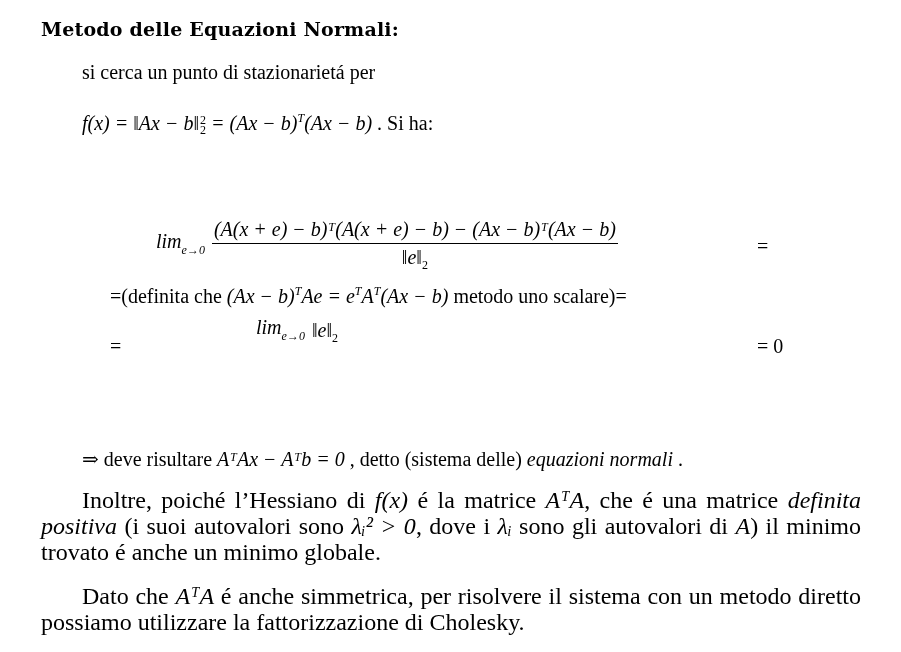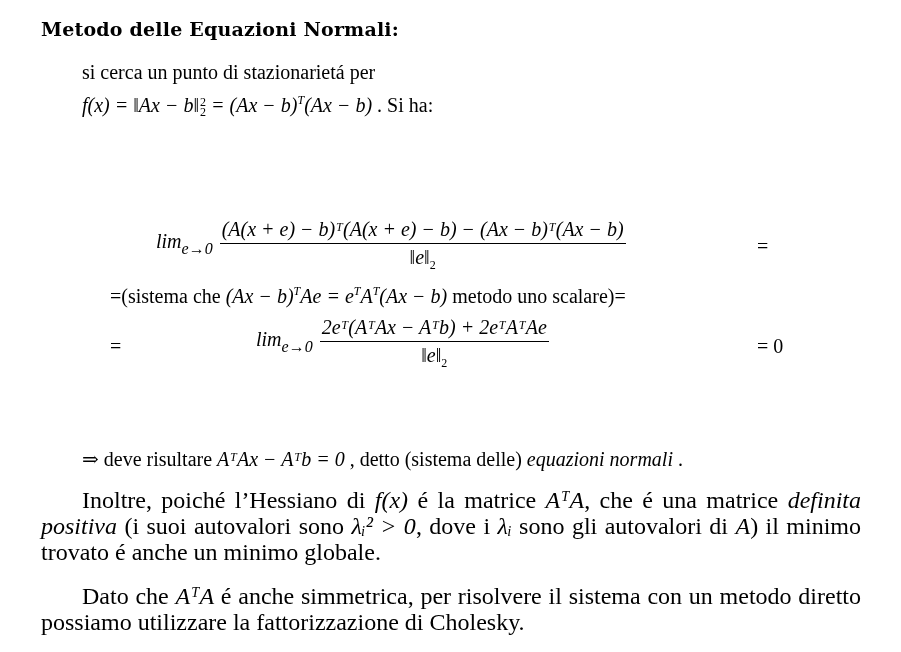--- a/index.html
+++ b/index.html
@@ -10,55 +10,54 @@
     font-size: 19px;
   }
   .abs { position: absolute; white-space: nowrap; }
   .title { font-weight: bold; font-size: 19px; letter-spacing: 0.2px; text-align: center; }
   .m { font-style: italic; font-family: "Liberation Serif", "DejaVu Serif", serif; }
   .txt { font-family: "Liberation Serif", "DejaVu Serif", serif; font-size: 20px; }
   sup, sub { font-size: 12px; line-height: 0; }
   .frac { display: inline-block; vertical-align: middle; text-align: center; }
   .frac .num { display: block; padding: 0 2px 2px 2px; border-bottom: 1.6px solid #000; }
   .frac .den { display: block; padding-top: 2px; }
-  .limsub { font-size: 16px; vertical-align: -6px; font-style: italic; }
+  .limsub { font-size: 12px; vertical-align: -6px; font-style: italic; }
   .para { font-family: "Liberation Serif", "DejaVu Serif", serif; font-size: 24px; line-height: 26px; text-align: justify; }
   em { font-style: italic; }
 </style>
 </head>
 <body>
 
 <div>
 
   <div class="abs title" style="left:41px; top:18px;">Metodo delle Equazioni Normali:</div>
 
   <div class="abs txt" style="left:82px; top:61px;">si cerca un punto di stazionarietá per</div>
 
-  <div class="abs txt" style="left:82px; top:94px;">
+  <div class="abs txt" style="left:82px; top:112px;">
     <span class="m">f(x) = </span><span class="m">‖Ax − b‖</span><span style="display:inline-block; vertical-align:middle; line-height:10px; font-size:12px; margin-left:1px;"><span style="display:block;">2</span><span style="display:block;">2</span></span><span class="m"> = (Ax − b)</span><sup class="m">T</sup><span class="m">(Ax − b)</span><span> . Si ha:</span>
   </div>
 
   <div class="abs txt" style="left:156px; top:218px;">
     <span class="m">lim</span><span class="limsub">e→0</span>
     <span class="frac" style="margin-left:2px;">
       <span class="num m">(A(x + e) − b)ᵀ(A(x + e) − b) − (Ax − b)ᵀ(Ax − b)</span>
       <span class="den"><span class="m">‖e‖</span><sub>2</sub></span>
     </span>
   </div>
   <div class="abs txt" style="left:757px; top:235px;">=</div>
 
   <div class="abs txt" style="left:110px; top:285px;">
-    <span>=(sistema che </span><span class="m">(Ax − b)</span><sup class="m">T</sup><span class="m">Ae = e</span><sup class="m">T</sup><span class="m">A</span><sup class="m">T</sup><span class="m">(Ax − b)</span><span> metodo uno scalare)=</span>
+    <span>=(definita che </span><span class="m">(Ax − b)</span><sup class="m">T</sup><span class="m">Ae = e</span><sup class="m">T</sup><span class="m">A</span><sup class="m">T</sup><span class="m">(Ax − b)</span><span> metodo uno scalare)=</span>
   </div>
 
   <div class="abs txt" style="left:110px; top:335px;">=</div>
   <div class="abs txt" style="left:256px; top:316px;">
     <span class="m">lim</span><span class="limsub">e→0</span>
     <span class="frac" style="margin-left:2px;">
-      <span class="num m">2eᵀ(AᵀAx − Aᵀb) + 2eᵀAᵀAe</span>
       <span class="den"><span class="m">‖e‖</span><sub>2</sub></span>
     </span>
   </div>
   <div class="abs txt" style="left:757px; top:335px;">= 0</div>
 
   <div class="abs txt" style="left:82px; top:447px;text-align:right;">
     <span>⇒</span><span> deve risultare </span><span class="m">AᵀAx − Aᵀb = 0</span><span> , detto (sistema delle) </span><em>equazioni normali</em><span> .</span>
   </div>
 
   <div class="abs para" style="left:41px; top:487px; width:820px; white-space:normal; text-indent:41px;">

